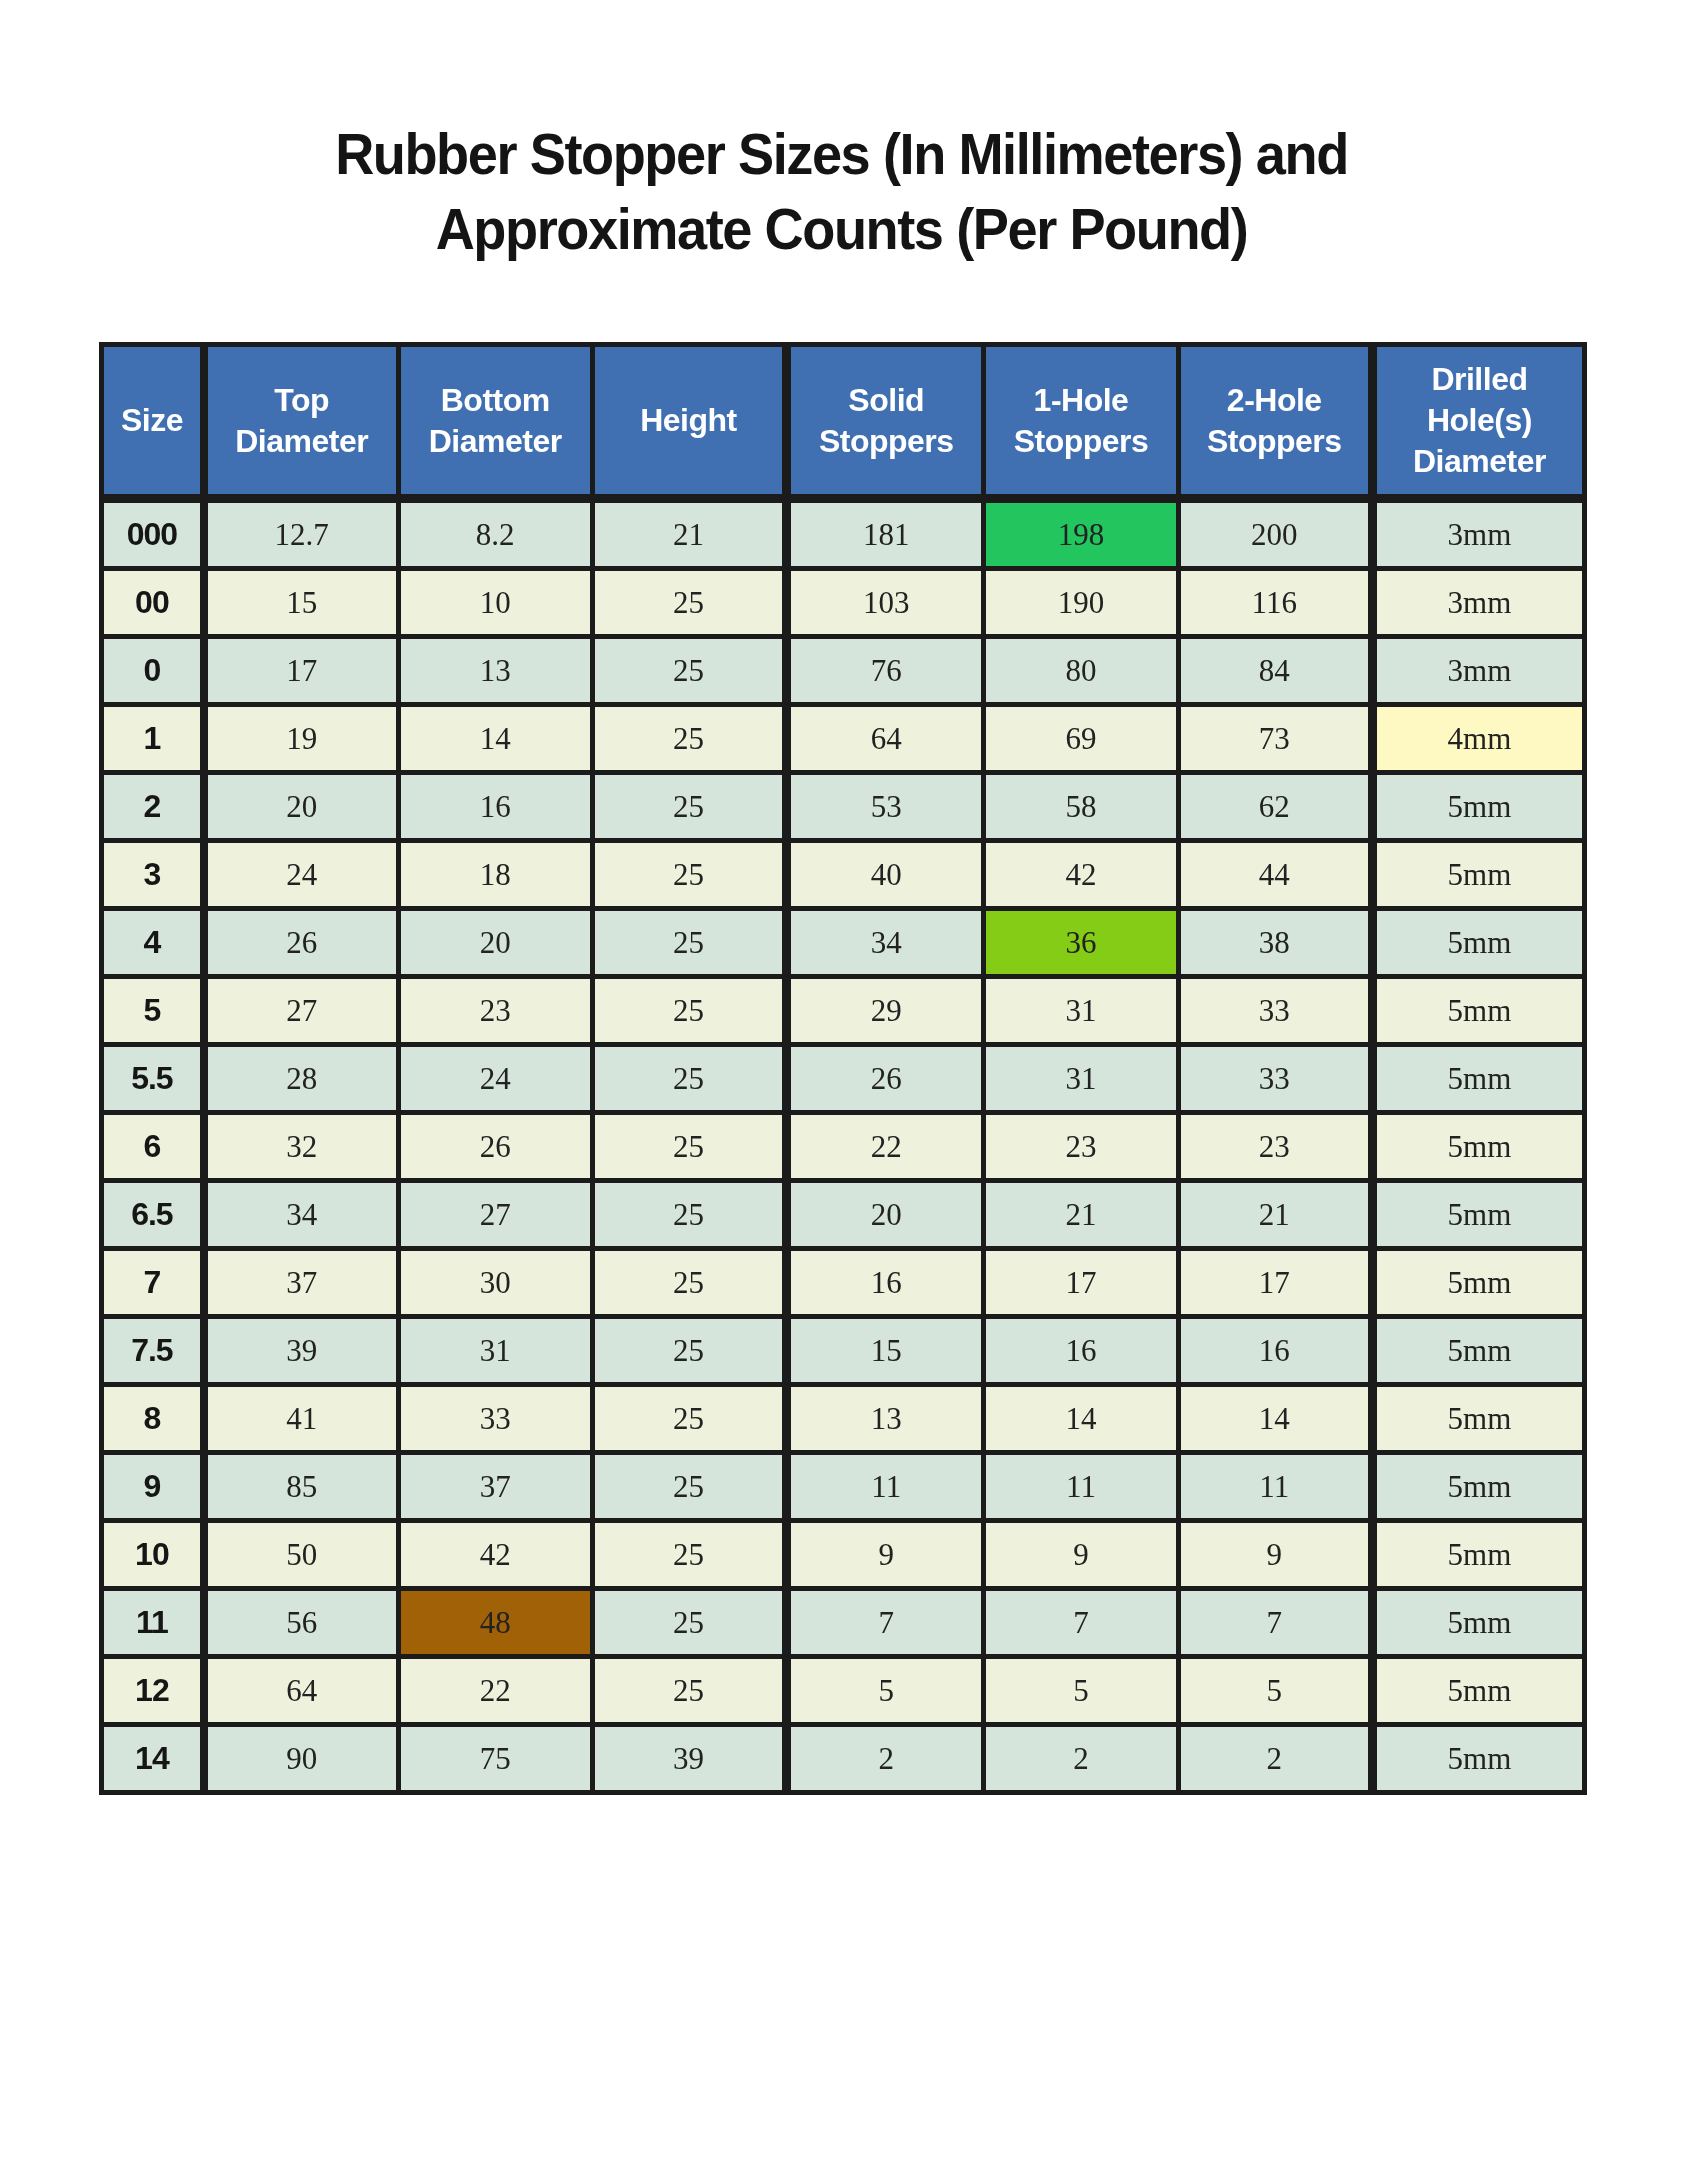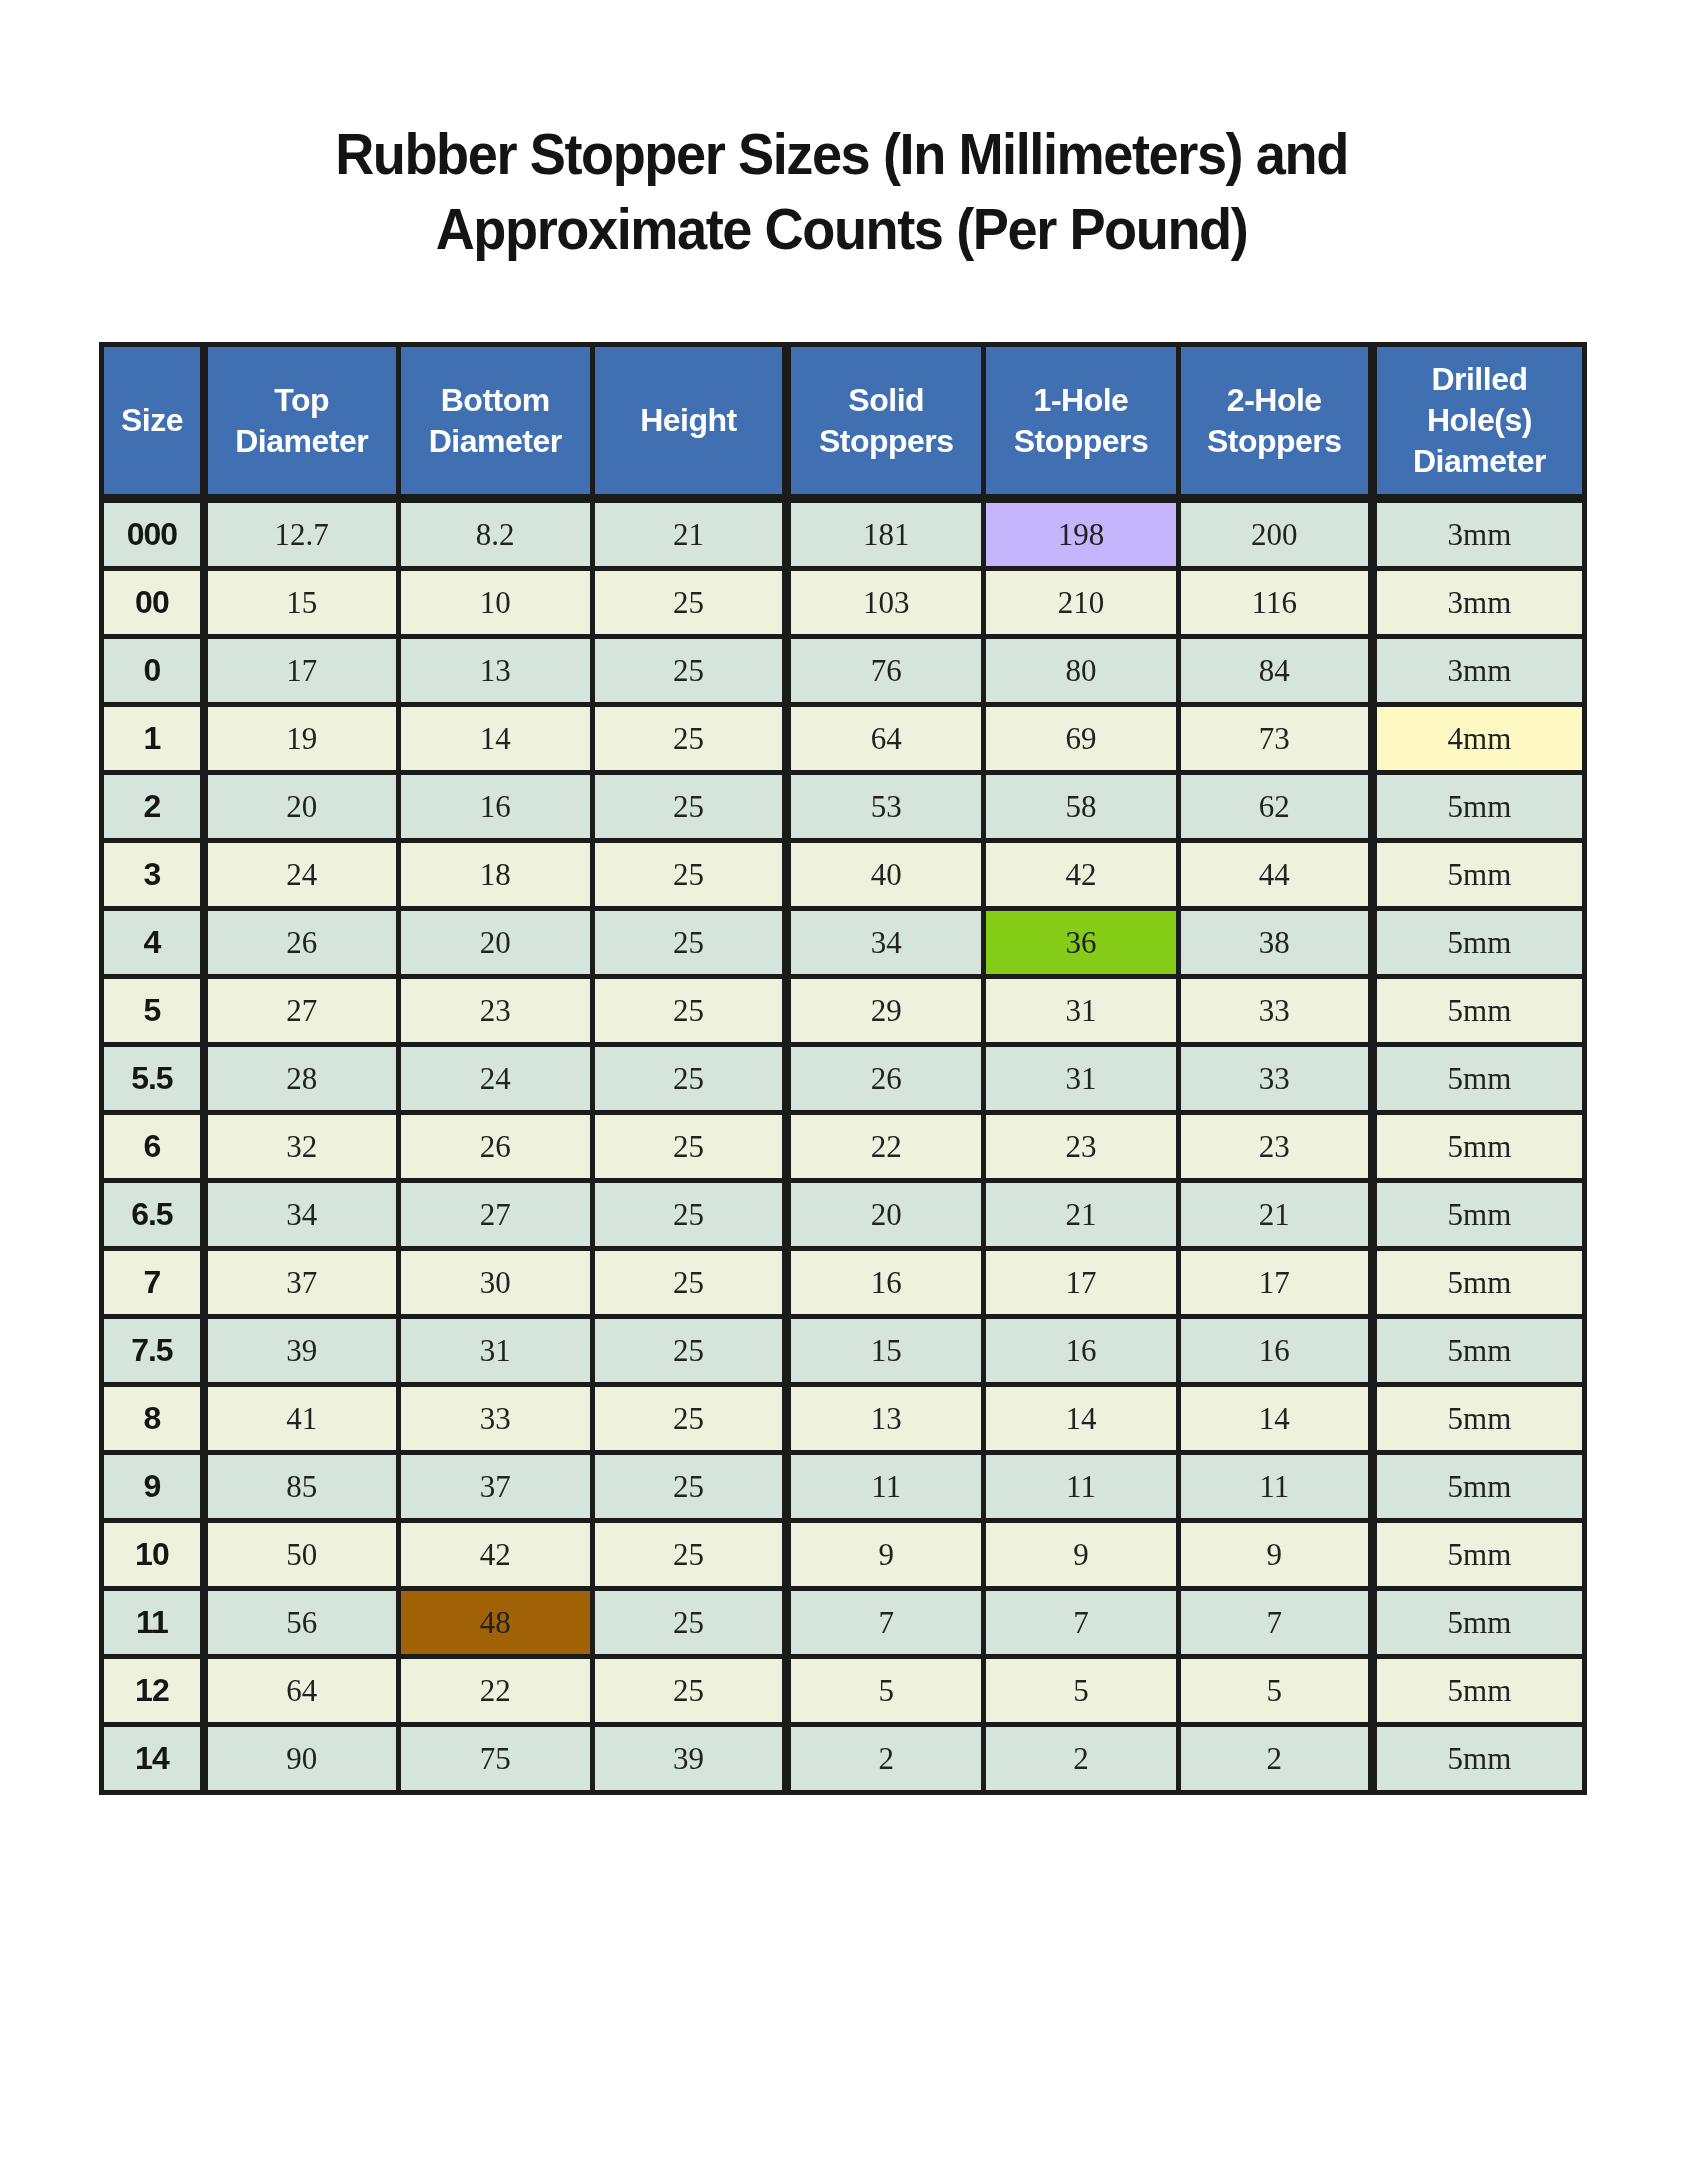--- a/index.html
+++ b/index.html
@@ -112,31 +112,31 @@
             <th style="background: rgb(64, 112, 178);">Drilled Hole(s) Diameter</th>
           </tr>
         </thead>
       <tbody>
           <tr>
             <td class="size-cell" style="background: rgb(213, 229, 219);">000</td>
             <td style="background: rgb(213, 229, 219);">12.7</td>
             <td style="background: rgb(213, 229, 219);">8.2</td>
             <td style="background: rgb(213, 229, 219);">21</td>
             <td style="background: rgb(213, 229, 219);">181</td>
-            <td style="background: #c4b5fd;">198</td>
+            <td style="background: #22c55e;">198</td>
             <td style="background: rgb(213, 229, 219);">200</td>
             <td style="background: rgb(213, 229, 219);">3mm</td>
           </tr>
           <tr>
             <td class="size-cell" style="background: rgb(238, 241, 219);">00</td>
             <td style="background: rgb(238, 241, 219);">15</td>
             <td style="background: rgb(238, 241, 219);">10</td>
             <td style="background: rgb(238, 241, 219);">25</td>
             <td style="background: rgb(238, 241, 219);">103</td>
-            <td style="background: rgb(238, 241, 219);">210</td>
+            <td style="background: rgb(238, 241, 219);">190</td>
             <td style="background: rgb(238, 241, 219);">116</td>
             <td style="background: rgb(238, 241, 219);">3mm</td>
           </tr>
           <tr>
             <td class="size-cell" style="background: rgb(213, 229, 219);">0</td>
             <td style="background: rgb(213, 229, 219);">17</td>
             <td style="background: rgb(213, 229, 219);">13</td>
             <td style="background: rgb(213, 229, 219);">25</td>
             <td style="background: rgb(213, 229, 219);">76</td>
             <td style="background: rgb(213, 229, 219);">80</td>

